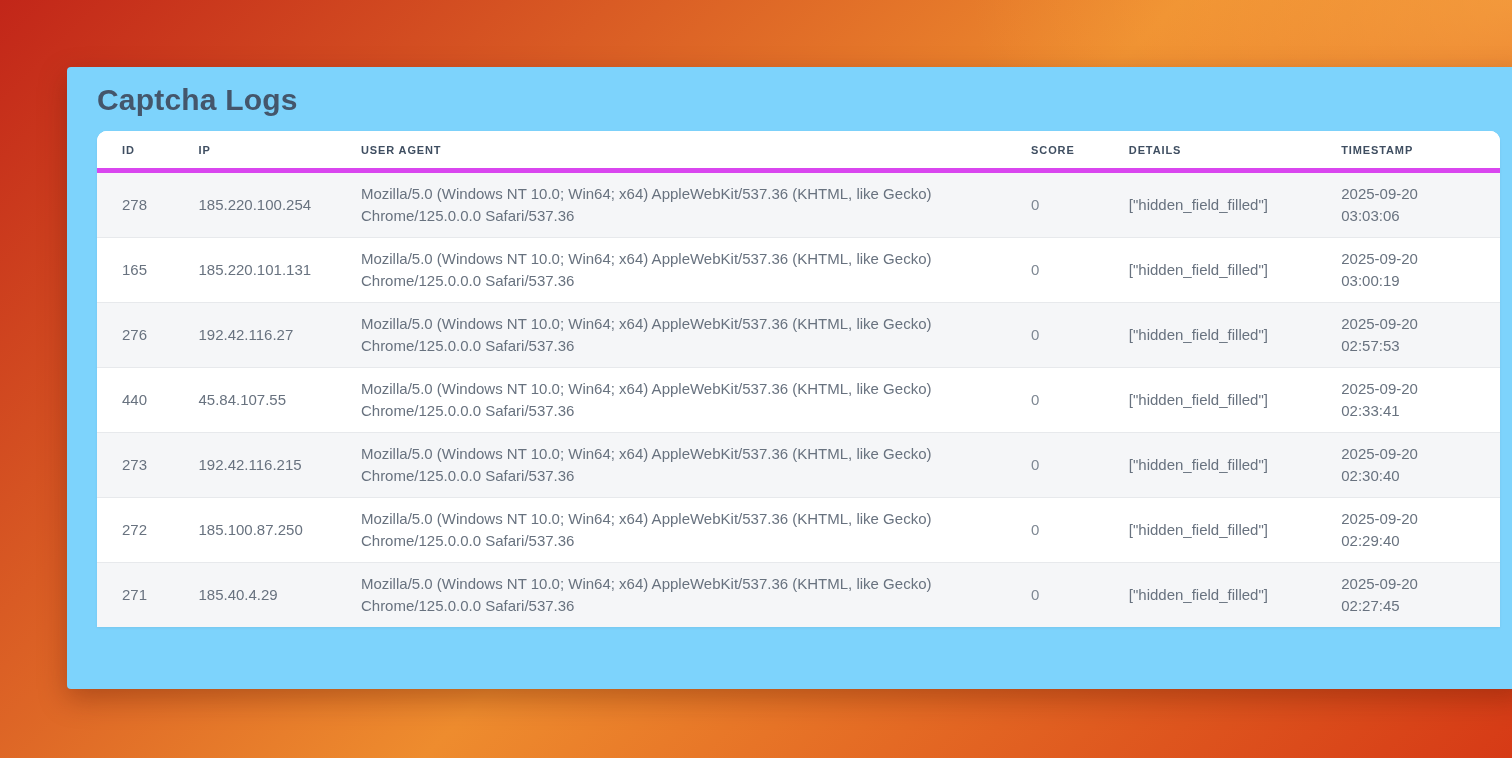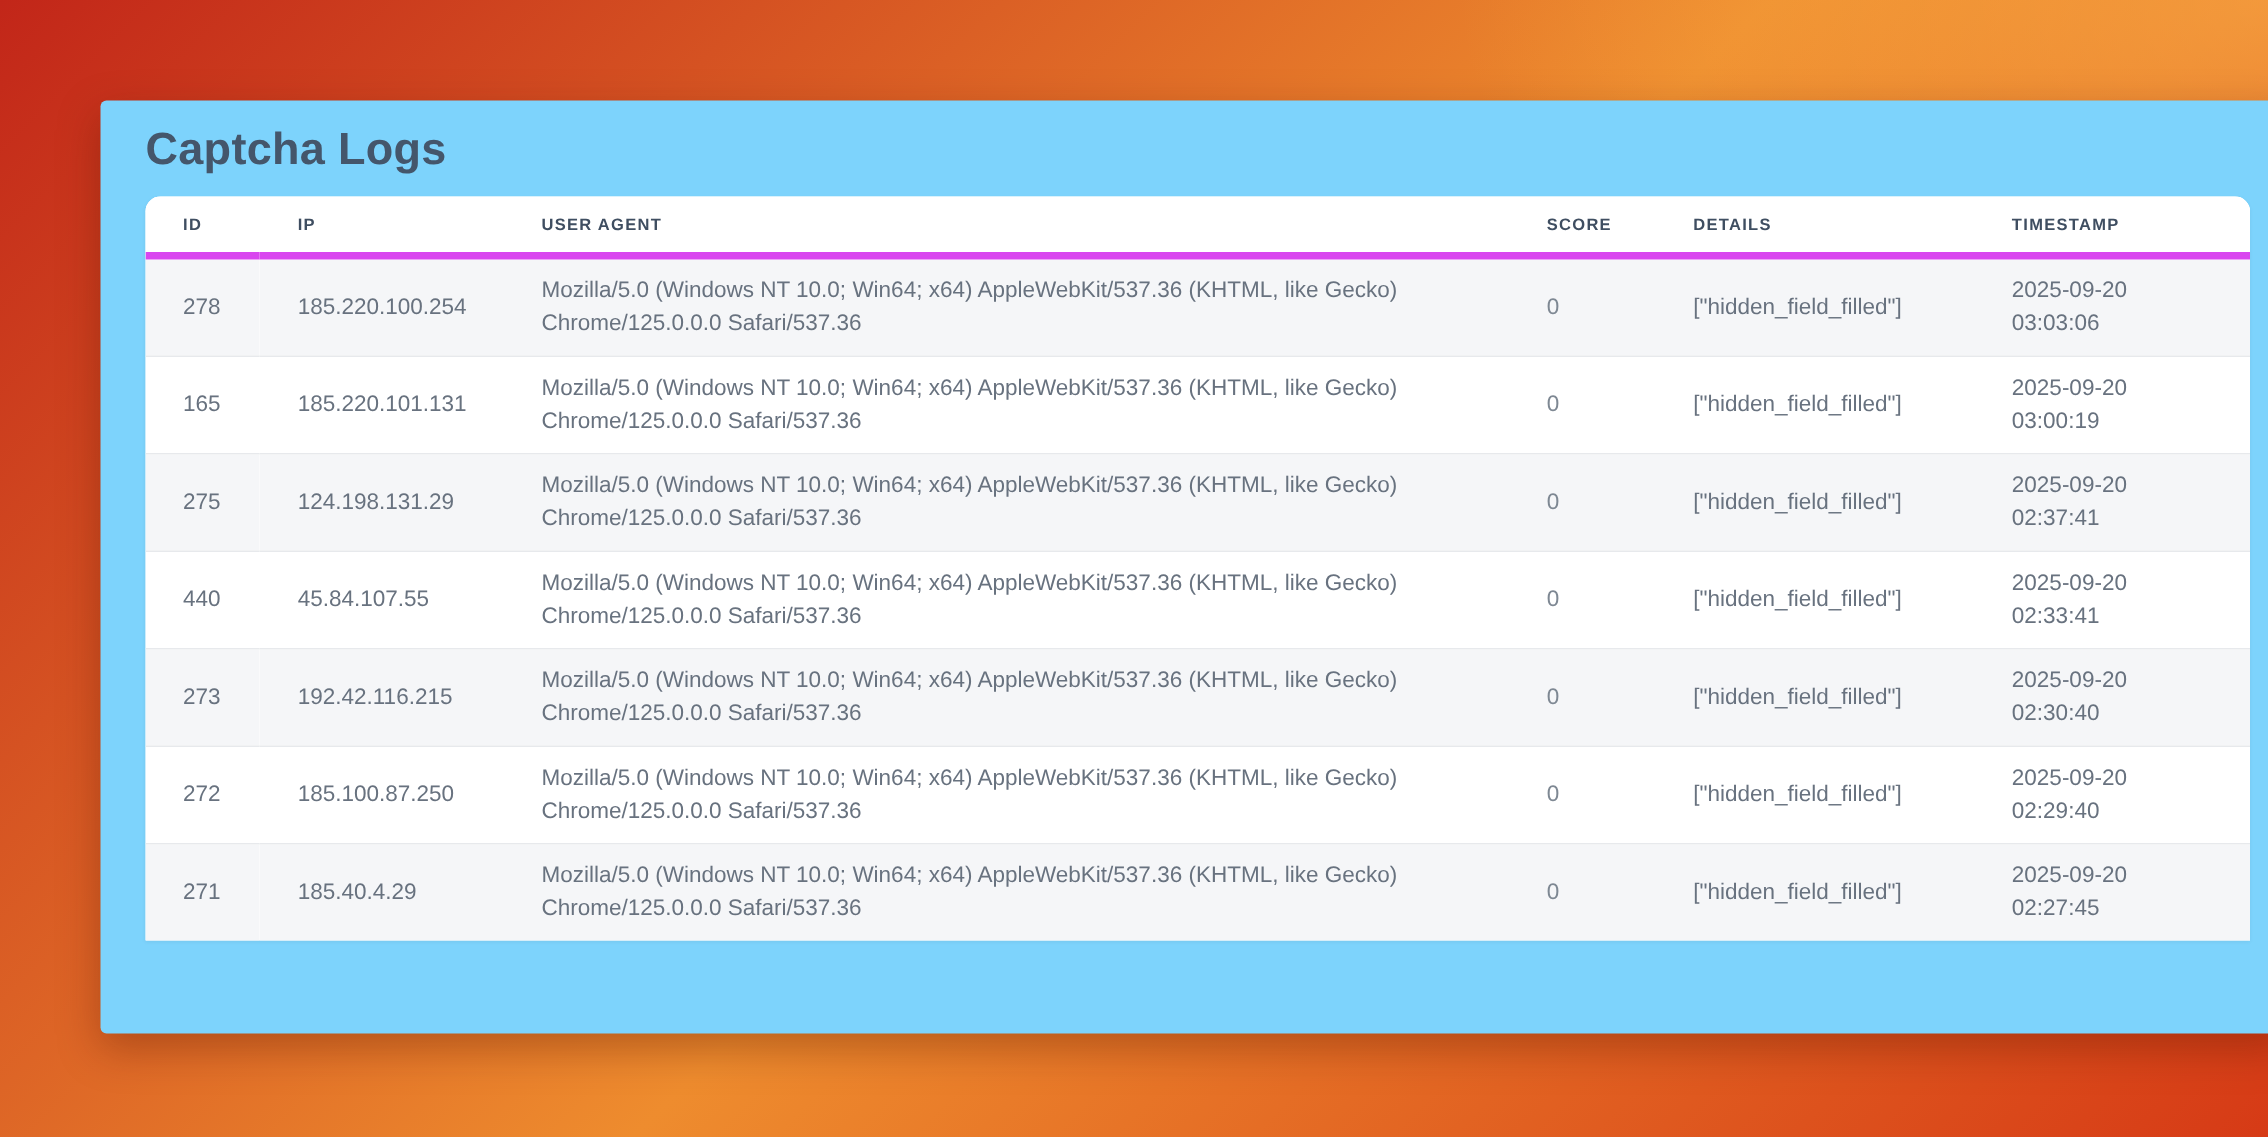--- a/index.html
+++ b/index.html
@@ -114,27 +114,27 @@
           <tr>
             <td class="cell-id">165</td>
             <td class="cell-ip">185.220.101.131</td>
             <td class="cell-user-agent">Mozilla/5.0 (Windows NT 10.0; Win64; x64) AppleWebKit/537.36 (KHTML, like Gecko) Chrome/125.0.0.0 Safari/537.36</td>
             <td class="cell-score">0</td>
             <td class="cell-details">["hidden_field_filled"]</td>
             <td class="cell-timestamp">2025-09-20
 03:00:19</td>
           </tr>
           <tr>
-            <td class="cell-id">275</td>
-            <td class="cell-ip">124.198.131.29</td>
+            <td class="cell-id">276</td>
+            <td class="cell-ip">192.42.116.27</td>
             <td class="cell-user-agent">Mozilla/5.0 (Windows NT 10.0; Win64; x64) AppleWebKit/537.36 (KHTML, like Gecko) Chrome/125.0.0.0 Safari/537.36</td>
             <td class="cell-score">0</td>
             <td class="cell-details">["hidden_field_filled"]</td>
             <td class="cell-timestamp">2025-09-20
-02:37:41</td>
+02:57:53</td>
           </tr>
           <tr>
             <td class="cell-id">440</td>
             <td class="cell-ip">45.84.107.55</td>
             <td class="cell-user-agent">Mozilla/5.0 (Windows NT 10.0; Win64; x64) AppleWebKit/537.36 (KHTML, like Gecko) Chrome/125.0.0.0 Safari/537.36</td>
             <td class="cell-score">0</td>
             <td class="cell-details">["hidden_field_filled"]</td>
             <td class="cell-timestamp">2025-09-20
 02:33:41</td>
           </tr>

